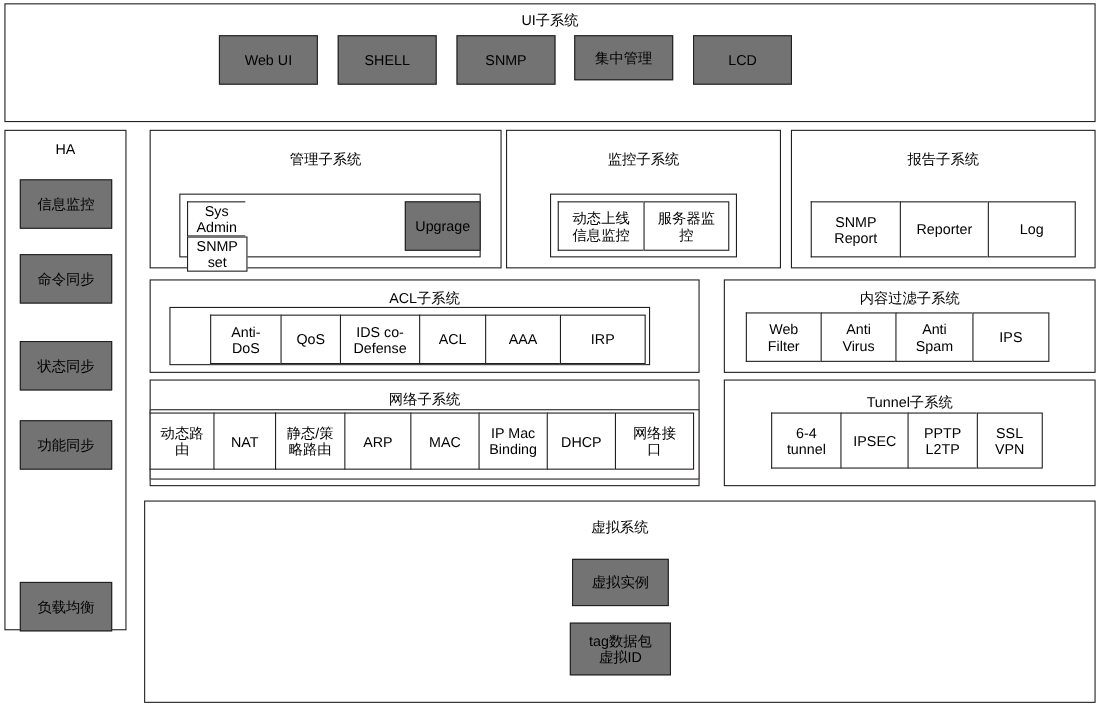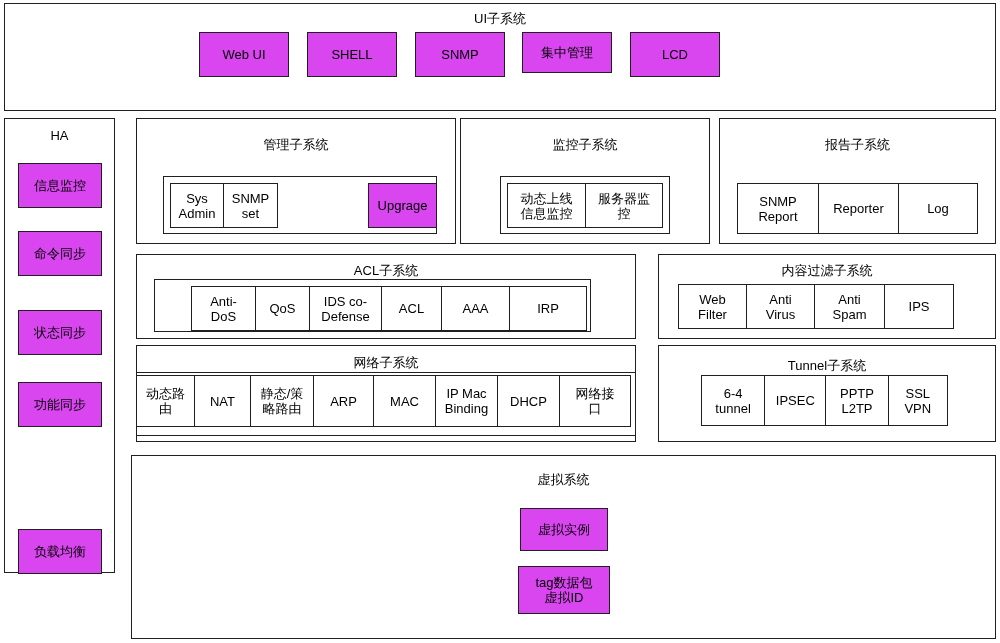--- a/index.html
+++ b/index.html
@@ -30,21 +30,21 @@
     right: 0;
     text-align: center;
     font-size: 13px;
     line-height: 15px;
     color: #000;
   }
   .cell {
     position: absolute;
     box-sizing: border-box;
     border: 1px solid #231f20;
-    background: #d946ef;
+    background: #737373;
     display: flex;
     align-items: center;
     justify-content: center;
     text-align: center;
     font-size: 13px;
     line-height: 15px;
     white-space: pre-line;
     padding: 5px 2px;
   }
   .cellrow {
@@ -96,21 +96,21 @@
   <div class="cell" style="left:18px; top:163px; width:84px; height:45px;">信息监控</div>
   <div class="cell" style="left:18px; top:231px; width:84px; height:45px;">命令同步</div>
   <div class="cell" style="left:18px; top:310px; width:84px; height:45px;">状态同步</div>
   <div class="cell" style="left:18px; top:382px; width:84px; height:45px;">功能同步</div>
   <div class="cell" style="left:18px; top:529px; width:84px; height:45px;">负载均衡</div>
 
   <div class="box" style="left:136px; top:118px; width:320px; height:126px;">
     <div class="title" style="top:18px;">管理子系统</div>
   </div>
   <div class="innerpanel" style="left:163px; top:176px; width:274px; height:58px;"></div>
-  <div class="cellrow" style="left:170px; top:183px; width:199px; height:45px;">
+  <div class="cellrow" style="left:170px; top:183px; width:199px; height:45px;flex-direction:column;">
     <div class="c" style="width:53px;">Sys
 Admin</div>
     <div class="c" style="width:55px;">SNMP
 set</div>
   </div>
   <div class="cell" style="left:368px; top:183px; width:69px; height:45px;">Upgrage</div>
 
   <div class="box" style="left:460px; top:118px; width:250px; height:126px;">
     <div class="title" style="top:18px;">监控子系统</div>
   </div>

